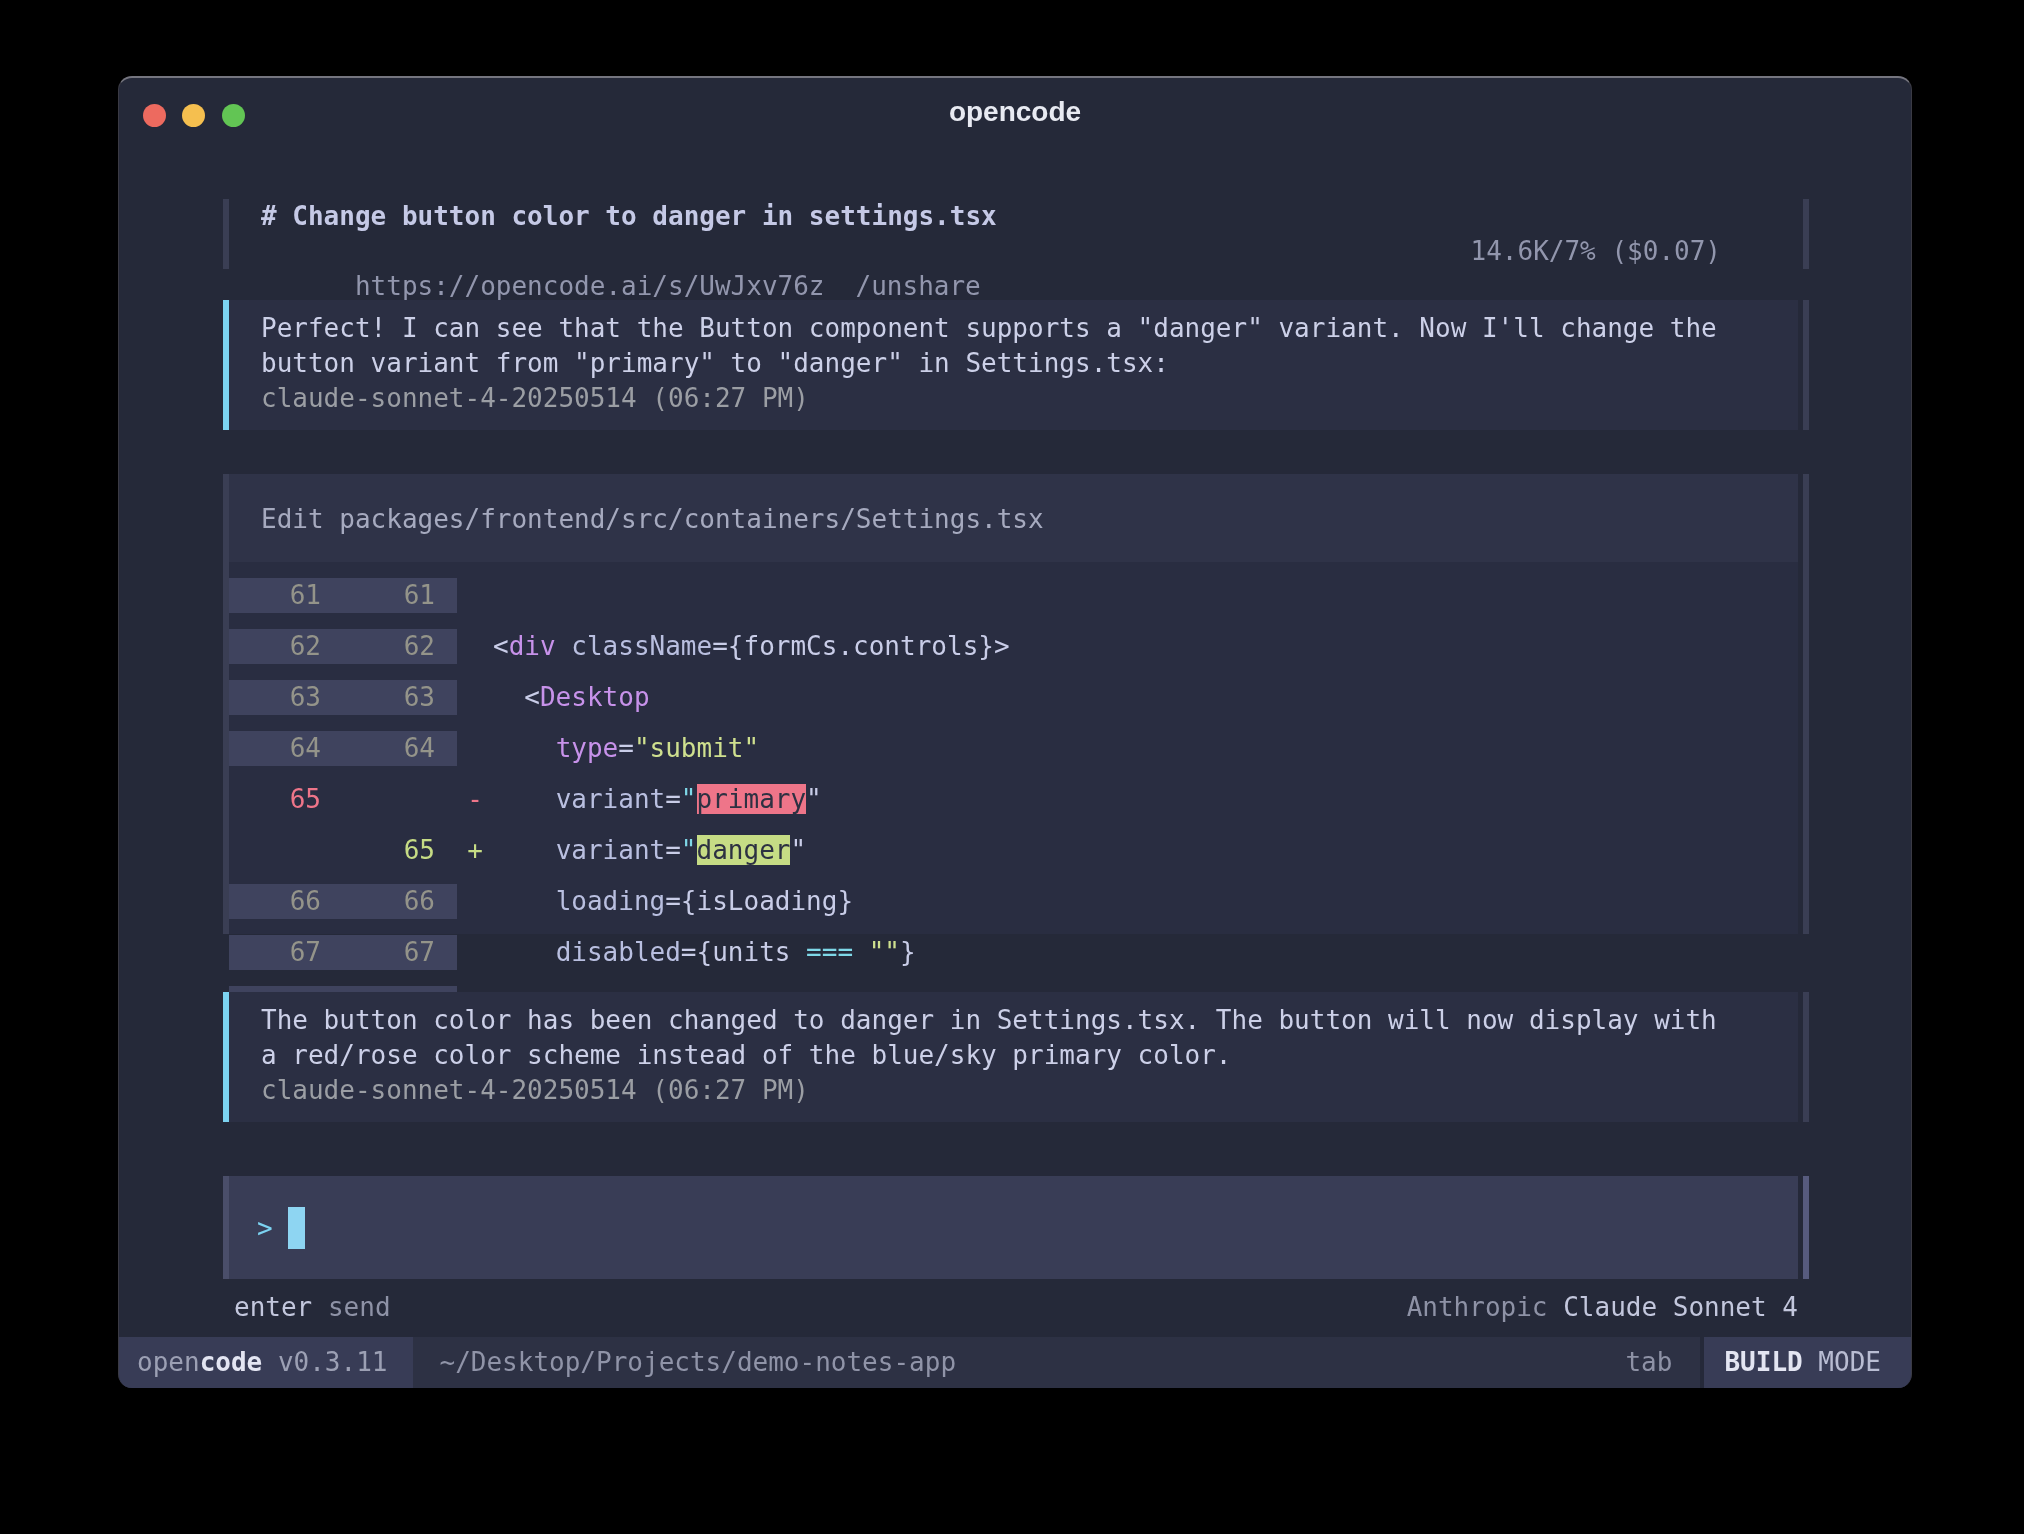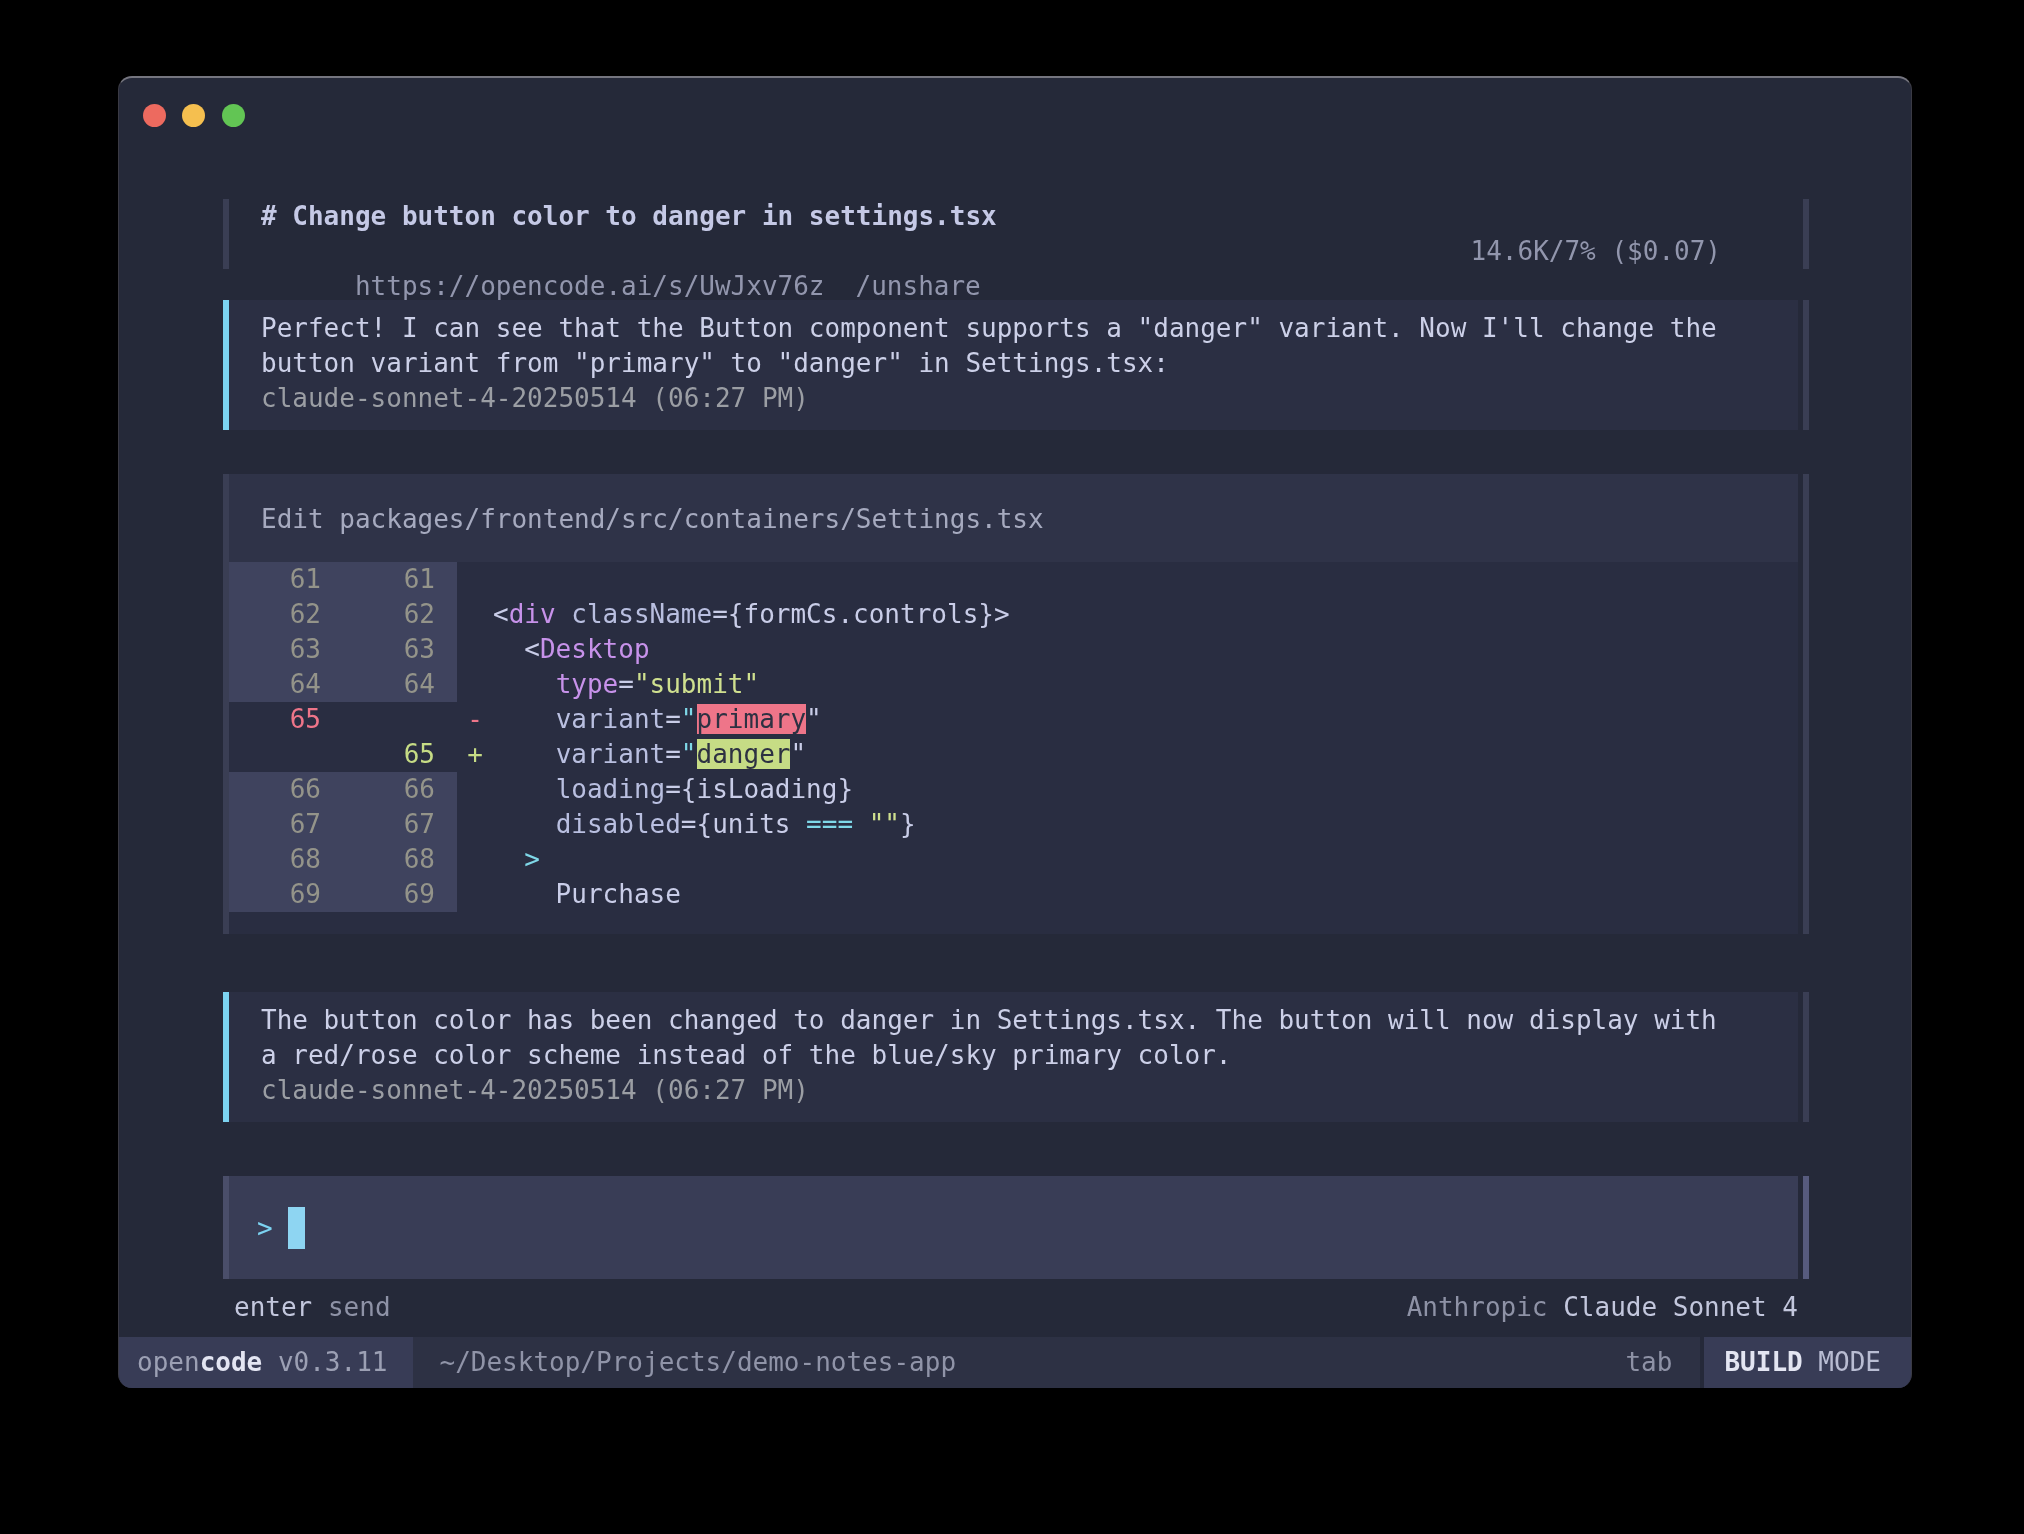--- a/index.html
+++ b/index.html
@@ -31,21 +31,21 @@
   .unshare{margin-left:31px;}
   
   .msg .content{background:#2b2f43;}
   .msg p{margin:0;position:relative;left:32px;height:35px;line-height:35px;white-space:pre;color:#ccd0e8;}
   .msg .meta{color:#9b9ea4;}
   .msg .content{padding-top:11px;box-sizing:border-box;}
   
   .diff .content{background:#292d41;}
   .diff-header{height:88px;background:#2f3348;color:#a6aabf;line-height:35px;
                padding:28px 16px 0 32px;box-sizing:border-box;white-space:pre;}
-  .diff-row{display:flex;height:35px;line-height:35px;}
+  .diff-row{display:flex;height:35px;line-height:35px;margin-top:16px;}
   .gut{width:114px;flex:none;text-align:right;padding-right:22px;box-sizing:border-box;
        color:#94948a;background:#3f435e;}
   .diff-row.del .gut,.diff-row.add .gut{background:transparent;}
   .diff-row.del .gut.old{color:#ee7589;}
   .diff-row.add .gut.new{color:#c6dc85;}
   .sign{width:36px;flex:none;text-align:center;}
   .diff-row.del .sign{color:#ee7589;}
   .diff-row.add .sign{color:#c6dc85;}
   .code{white-space:pre;}
   .t-pl{color:#c9cde8;}.t-pu{color:#c9cde8;}
@@ -83,20 +83,21 @@
 </style>
 </head>
 <body>
 
 <div class="window">
 
   <div class="titlebar">
     <span class="dot red"></span>
     <span class="dot yellow"></span>
     <span class="dot green"></span>
+    <div class="win-title">opencode</div>
   </div>
 
   <div class="block" style="top:121px;height:70px;">
     <div class="vbar left bar-gray"></div>
     <div class="vbar right bar-gray"></div>
     <div class="hdr-line hdr-title"># Change button color to danger in settings.tsx</div>
     <div class="hdr-line hdr-sub" style="top:35px;">
       <span>https://opencode.ai/s/UwJxv76z</span><span class="unshare">/unshare</span>
       <span class="hdr-stats">14.6K/7% ($0.07)</span>
     </div>

